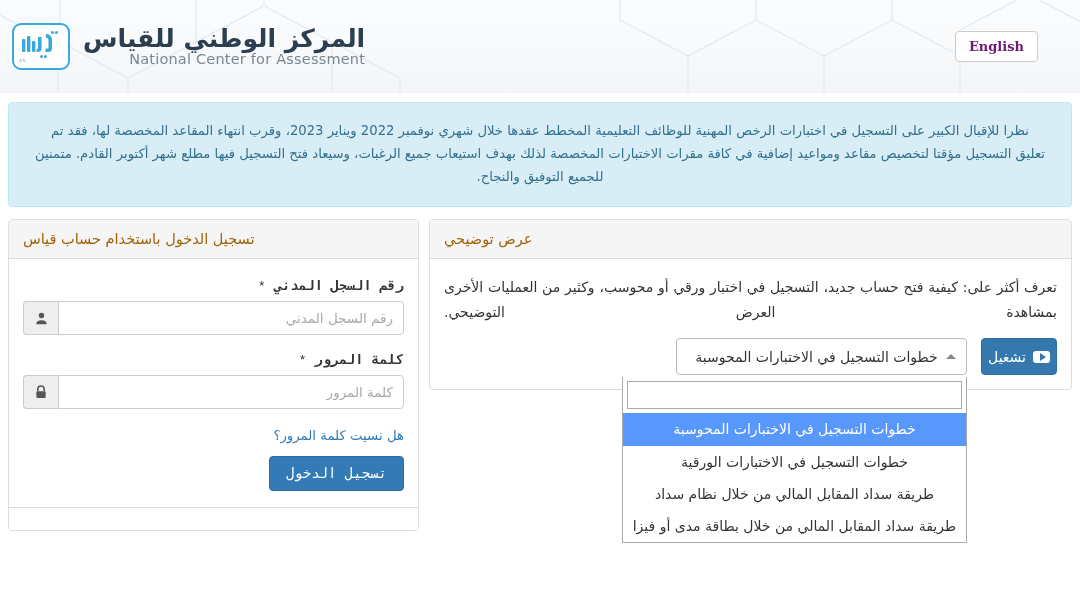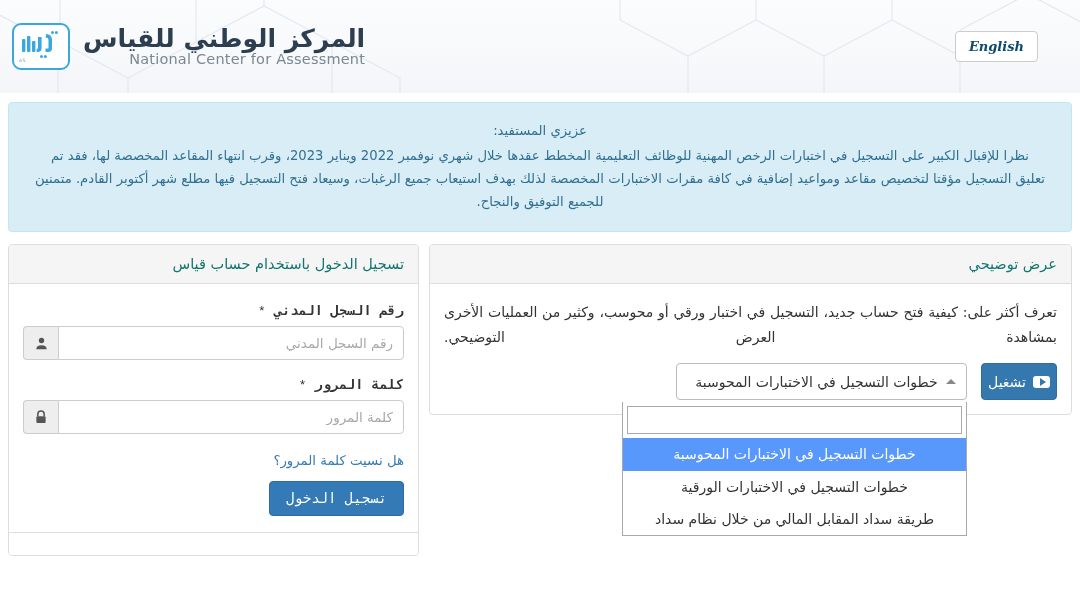--- a/index.html
+++ b/index.html
@@ -61,29 +61,28 @@
     border-radius: 9px;
     background: #ffffff;
     display: flex;
     align-items: center;
     justify-content: center;
     flex: none;
   }
   .lang-btn {
     border: 1px solid #ccc;
     background: #fff;
-    color: #0c4a6e;
+    color: #701a75;
     font-family: "DejaVu Serif", "Liberation Serif", serif;
     font-weight: bold;
     font-size: 13px;
     padding: 7px 13px;
     border-radius: 4px;
     cursor: pointer;
     direction: ltr;
-    font-style: italic;
   }
 
   
   .notice {
     margin: 9px 8px 0 8px;
     background: #d9edf7;
     border: 1px solid #bce8f1;
     color: #31708f;
     border-radius: 4px;
     padding: 16px 26px 18px 26px;
@@ -108,22 +107,22 @@
     background: #ffffff;
     border: 1px solid #ddd;
     border-radius: 4px;
   }
   .panel-head {
     background: #f5f5f5;
     border-bottom: 1px solid #ddd;
     border-radius: 3px 3px 0 0;
     padding: 11px 14px;
     font-size: 14.5px;
-    color: #0f766e;
-    text-align: right;
+    color: #a16207;
+    text-align: left;
   }
   .panel-body { padding: 14px; }
 
   
   .field-label {
     font-size: 13.5px;
     font-weight: bold;
     color: #333;
     text-align: right;
     margin: 4px 0 7px 0;
@@ -426,21 +425,20 @@
             <circle cx="26.4" cy="26.5" r="1.5"></circle>
           </g>
           <text x="7" y="32" font-size="4.6" fill="#7fa8c4" font-family="'DejaVu Sans',sans-serif" letter-spacing="0.5">QIYAS</text>
         </svg>
       </div>
     </div>
   </div>
 </div>
 
 <div class="notice">
-  <div class="notice-greet">عزيزي المستفيد:</div>
   <div class="notice-body">نظرا للإقبال الكبير على التسجيل في اختبارات الرخص المهنية للوظائف التعليمية المخطط عقدها خلال شهري نوفمبر 2022 ويناير 2023، وقرب انتهاء المقاعد المخصصة لها، فقد تم تعليق التسجيل مؤقتا لتخصيص مقاعد ومواعيد إضافية في كافة مقرات الاختبارات المخصصة لذلك بهدف استيعاب جميع الرغبات، وسيعاد فتح التسجيل فيها مطلع شهر أكتوبر القادم. متمنين للجميع التوفيق والنجاح.</div>
 </div>
 
 <div class="columns">
 
   <div class="col-left">
     <div class="panel">
       <div class="panel-head">عرض توضيحي</div>
       <div class="panel-body">
         <div class="intro-text">تعرف أكثر على: كيفية فتح حساب جديد، التسجيل في اختبار ورقي أو محوسب، وكثير من العمليات الأخرى بمشاهدة العرض التوضيحي.</div>
@@ -456,20 +454,21 @@
               <span class="caret-up"></span>
               <span class="select-toggle-text">خطوات التسجيل في الاختبارات المحوسبة</span>
             </div>
             <div class="select-drop">
               <div class="select-search-wrap">
                 <input class="select-search" type="text" placeholder="" style="">
               </div>
               <div class="select-option selected">خطوات التسجيل في الاختبارات المحوسبة</div>
               <div class="select-option">خطوات التسجيل في الاختبارات الورقية</div>
               <div class="select-option">طريقة سداد المقابل المالي من خلال نظام سداد</div>
+              <div class="select-option">طريقة سداد المقابل المالي من خلال بطاقة مدى أو فيزا</div>
             </div>
           </div>
 
           <span class="behind-link">اط</span>
         </div>
       </div>
     </div>
   </div>
 
   <div class="col-right">

